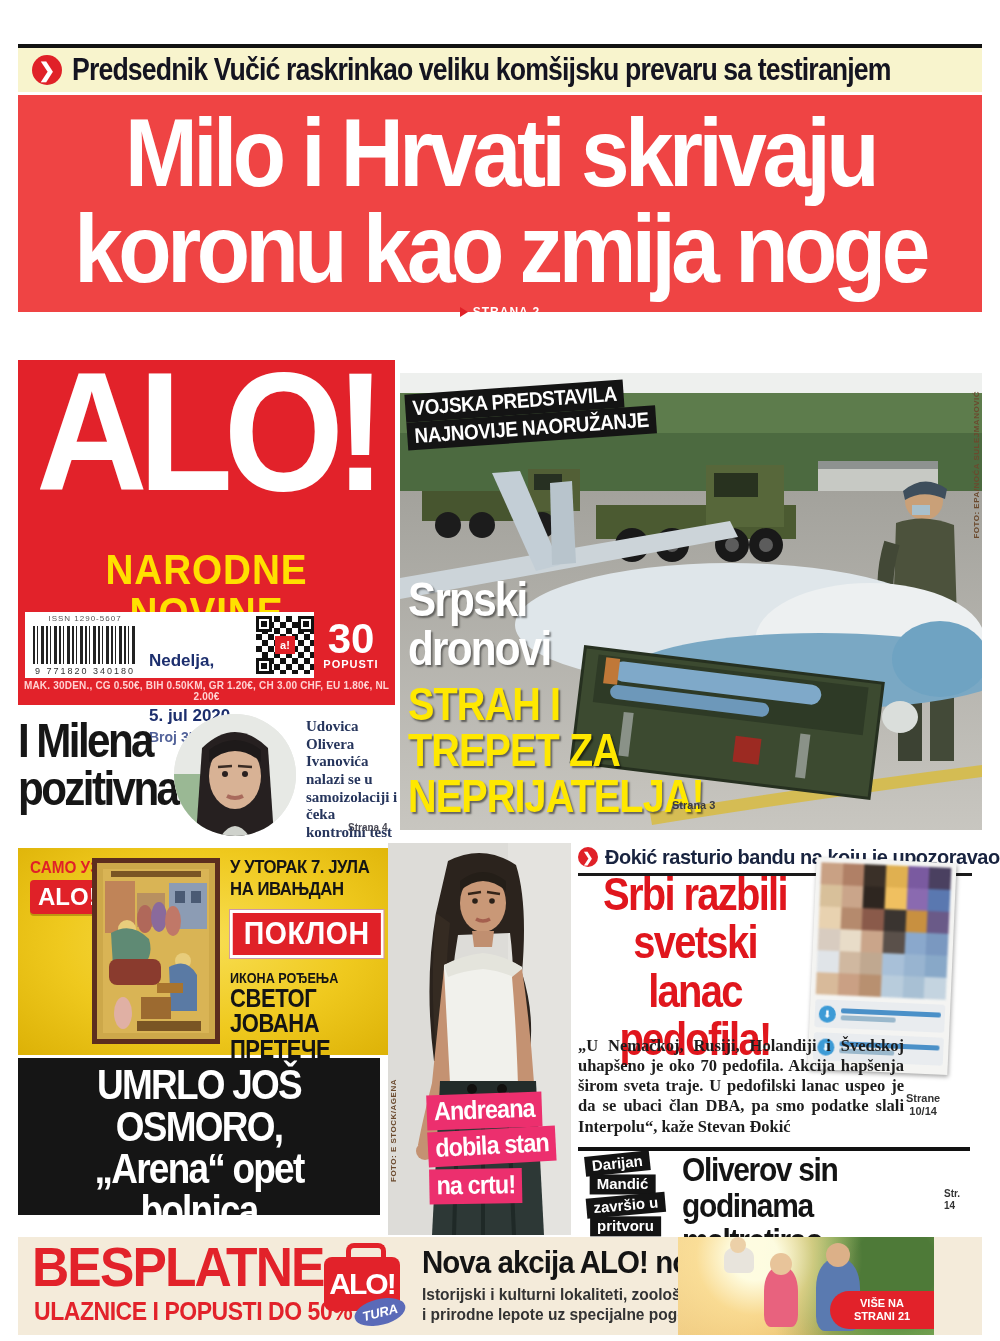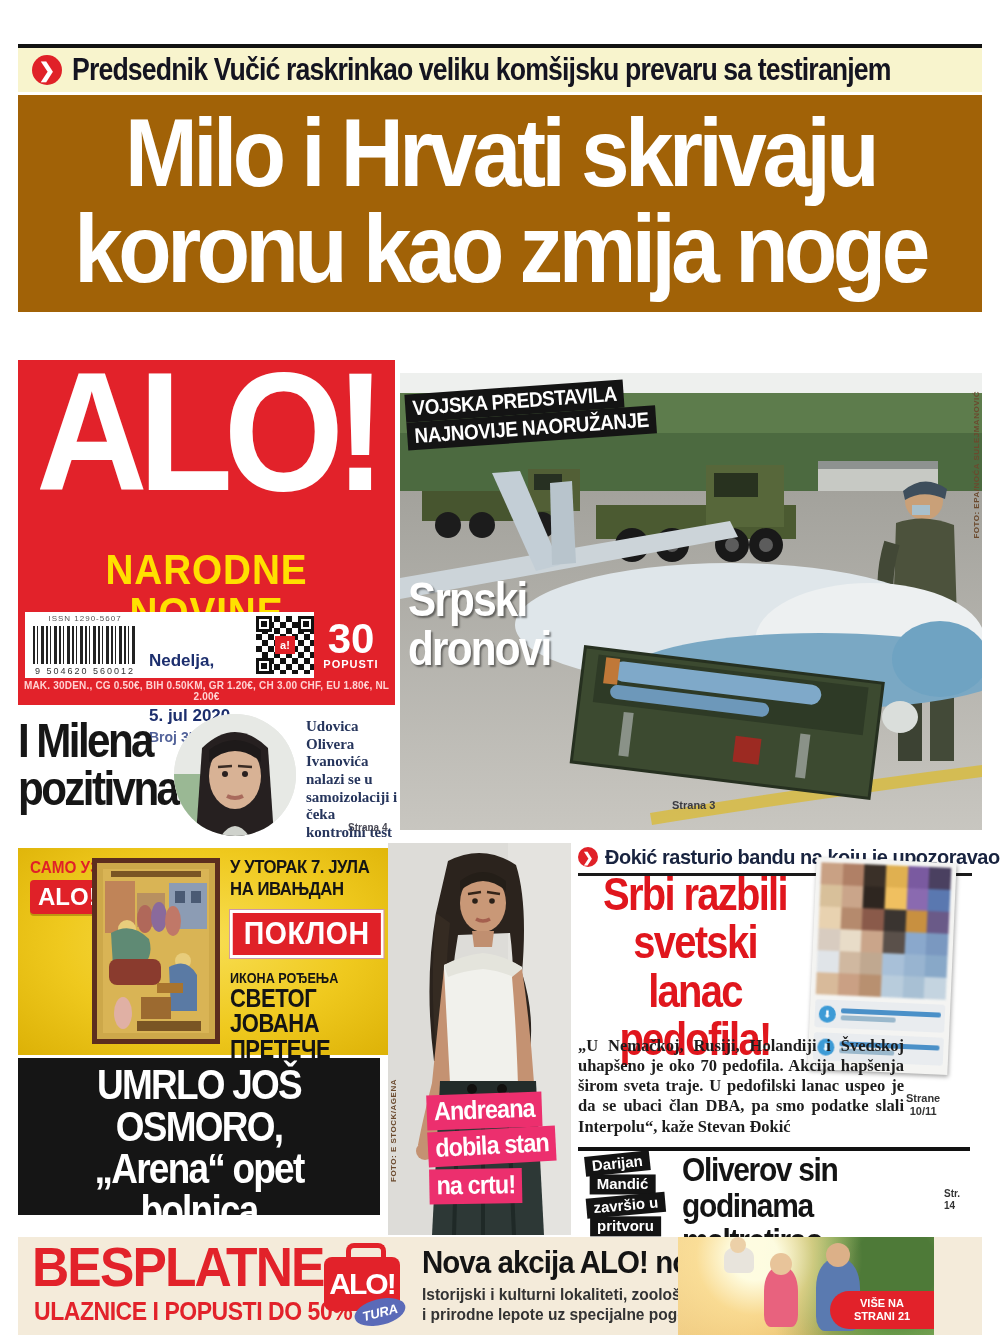--- a/index.html
+++ b/index.html
@@ -8,21 +8,21 @@
   .abs{position:absolute;}
   .cond{display:inline-block;transform:scaleX(0.86);transform-origin:left center;}
 
   
   #top-rule{left:18px;top:44px;width:964px;height:4px;background:#121212;}
   #kicker-bar{left:18px;top:48px;width:964px;height:44px;background:#f8f4cd;display:flex;align-items:center;gap:10px;padding-left:14px;box-sizing:border-box;}
   .arrow-circle{width:30px;height:30px;border-radius:50%;background:#e02128;color:#fff;display:flex;align-items:center;justify-content:center;font-weight:900;font-size:20px;flex:0 0 auto;}
   #kicker-text{font-size:31px;font-weight:800;color:#141420;letter-spacing:-1px;white-space:nowrap;}
 
   
-  #main-head{left:18px;top:95px;width:964px;height:217px;background:#a16207;text-align:center;padding-top:10px;box-sizing:border-box;}
+  #main-head{left:18px;top:95px;width:964px;height:217px;background:#ef4444;text-align:center;padding-top:10px;box-sizing:border-box;}
   .hl-line{display:block;color:#ffffff;font-weight:800;font-size:97px;line-height:0.99;letter-spacing:-5px;transform:scaleX(0.9);transform-origin:center;}
   #main-head-page{margin-top:8px;color:#fff;font-size:12px;font-weight:700;letter-spacing:1px;display:flex;align-items:center;justify-content:center;gap:5px;}
   .mini-arrow{width:0;height:0;border-left:8px solid #e02128;border-top:5px solid transparent;border-bottom:5px solid transparent;display:inline-block;}
 
   
   #masthead{left:18px;top:360px;width:377px;height:345px;background:#e2222a;}
   #alo-logo{position:absolute;left:0;right:0;top:-12px;text-align:center;color:#fff;font-weight:900;font-size:168px;line-height:1;letter-spacing:-10px;transform:scaleX(0.92);transform-origin:center;}
   #alo-tagline{position:absolute;left:0;right:0;top:188px;text-align:center;color:#ffe000;font-weight:900;font-size:43px;letter-spacing:1px;transform:scaleX(0.9);transform-origin:center;line-height:1;}
   #info-bar{position:absolute;left:7px;top:252px;width:363px;height:66px;background:#fff;display:flex;align-items:stretch;}
   #barcode-wrap{width:116px;padding:2px 4px 2px 8px;box-sizing:border-box;display:flex;flex-direction:column;justify-content:space-between;}
@@ -139,30 +139,34 @@
 
   <div class="abs" id="top-rule"></div>
   <div class="abs" id="kicker-bar">
     <span class="arrow-circle">❯</span>
     <span id="kicker-text"><span class="cond">Predsednik Vučić raskrinkao veliku komšijsku prevaru sa testiranjem</span></span>
   </div>
 
   <div class="abs" id="main-head">
     <span class="hl-line">Milo i Hrvati skrivaju</span>
     <span class="hl-line">koronu kao zmija noge</span>
+    <div id="main-head-page">
+      <span class="mini-arrow"></span>
+      <span>STRANA 2</span>
+    </div>
   </div>
 
   <div class="abs" id="masthead">
     <div id="alo-logo">ALO!</div>
     <div id="alo-tagline">NARODNE NOVINE</div>
     <div id="info-bar">
       <div id="barcode-wrap">
         <div id="issn">ISSN 1290-5607</div>
         <div id="barcode"></div>
-        <div id="barcode-digits">9 504620 560012</div>
+        <div id="barcode-digits">9 771820 340180</div>
       </div>
       <div id="date-wrap">
         <div class="date-strong">Nedelja,</div>
         <div class="date-strong">5. jul 2020.</div>
         <div id="issue-no">Broj 3550</div>
       </div>
       <div id="qr">
         <span class="qr-eye" style="left:0;top:0;">
             <b></b>
           </span>
@@ -249,20 +253,25 @@
         <rect x="336" y="362" width="26" height="26" fill="#9c2a22"></rect>
         <rect x="222" y="352" width="10" height="44" fill="#8a9288"></rect>
         <rect x="400" y="352" width="10" height="44" fill="#8a9288"></rect>
       </g>
     </svg>
     <div id="drone-label">
       <span class="chip">VOJSKA PREDSTAVILA</span><br>
       <span class="chip">NAJNOVIJE NAORUŽANJE</span>
     </div>
     <div id="srpski">Srpski dronovi</div>
+    <div id="strah">
+      <span class="strah-line">STRAH I</span>
+      <span class="strah-line">TREPET ZA</span>
+      <span class="strah-line">NEPRIJATELJA!</span>
+    </div>
     <div id="strana5">Strana 3</div>
     <div class="vcredit" id="drone-credit">FOTO: EPA/NOĆA SULEJMANOVIĆ</div>
   </div>
 
   <div class="abs" id="milena">
     <div id="milena-head" style="width:185px;">I Milena pozitivna</div>
     <div id="milena-photo">
       <svg width="122" height="122" viewBox="0 0 122 122">
         <rect width="122" height="122" fill="#e7e9e5"></rect>
         <rect x="0" y="60" width="30" height="62" fill="#9ab894"></rect>
@@ -420,21 +429,21 @@
     <div class="chat-row">
       <span class="chat-ic">⬇</span>
       <span class="chat-lines">
           <i></i>
           <i></i>
         </span>
     </div>
   </div>
   <div class="abs" id="ped-body">„U Nemačkoj, Rusiji, Holandiji i Švedskoj uhapšeno je oko 70 pedofila. Akcija hapšenja širom sveta traje. U pedofilski lanac uspeo je da se ubaci član DBA, pa smo podatke slali Interpolu“, kaže Stevan Đokić</div>
   <div class="abs" id="ped-page">
-    <span>Strane</span><br><span>10/11</span>
+    <span>Strane</span><br><span>10/14</span>
   </div>
   <div class="abs" id="ped-rule"></div>
 
   <div class="abs" id="oliver-chips">
     <span class="black-chip">Darijan</span>
     <span class="black-chip">Mandić</span>
     <span class="black-chip">završio u</span>
     <span class="black-chip">pritvoru</span>
   </div>
   <div class="abs" id="oliver-head">

